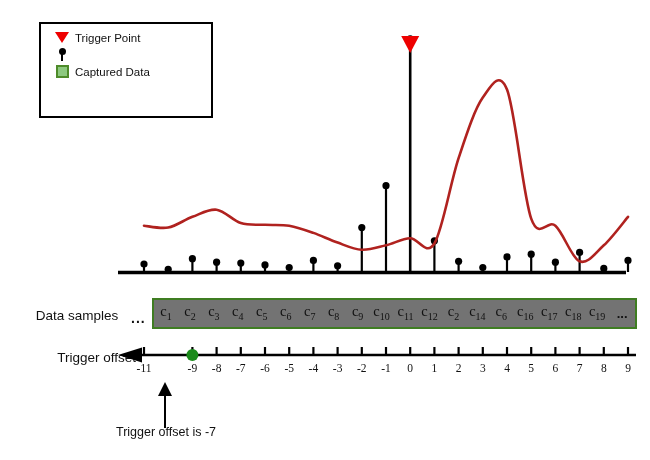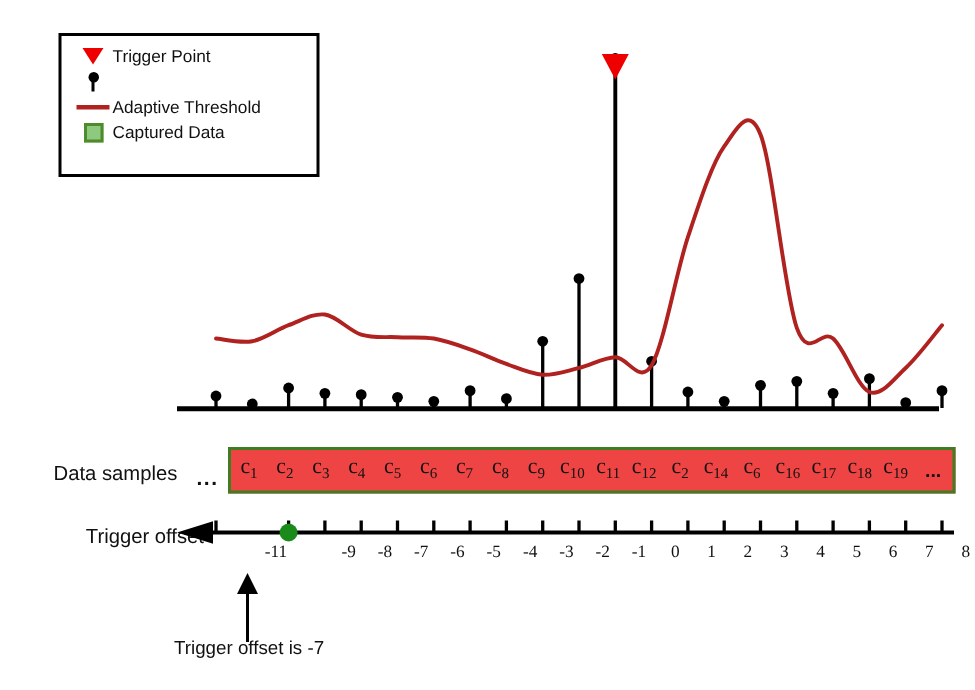--- a/index.html
+++ b/index.html
@@ -37,40 +37,40 @@
   .plot{position:absolute;left:0;top:0;width:650px;height:292px;}
 
   
   .samples-label{
     position:absolute;left:18px;top:308px;width:118px;
     text-align:center;font-size:13.5px;white-space:nowrap;
   }
   .ellipsis-left{position:absolute;left:131px;top:310px;font-size:14px;font-weight:bold;letter-spacing:1px;}
   .band{
     position:absolute;left:152px;top:298px;width:485px;height:31px;
-    background:#ef4444;border:2px solid #3f7d22;box-sizing:border-box;
+    background:#737373;border:2px solid #3f7d22;box-sizing:border-box;
     display:flex;align-items:center;
   }
   .cell{
     flex:1 1 0;text-align:center;font-size:14.5px;line-height:15px;
     font-family:"Liberation Serif", serif;white-space:nowrap;
   }
   .cell sub{font-size:10px;}
   .cell.dots{font-family:"Liberation Sans",sans-serif;font-weight:bold;font-size:13px;flex:0 0 26px;}
 
   
   .offset-label{
     position:absolute;left:8px;top:350px;width:128px;
     text-align:right;font-size:13.5px;white-space:nowrap;
   }
   .axis{position:absolute;left:0;top:334px;width:650px;height:46px;}
   .tick-labels{position:absolute;left:0;top:362px;width:650px;height:18px;}
   .tick-num{
     position:absolute;font-size:11.5px;font-family:"Liberation Serif", serif;
-    transform:translateX(-50%);white-space:nowrap;margin-left:40px;
+    transform:translateX(-50%);white-space:nowrap;
   }
 
   
   .note{
     position:absolute;left:116px;top:425px;font-size:12.5px;white-space:nowrap;
   }
   .note-arrow{position:absolute;left:150px;top:382px;width:30px;height:46px;}
 </style>
 </head>
 <body>
@@ -84,26 +84,20 @@
         </span>
       <span class="legend-label">Trigger Point</span>
     </div>
     <div class="legend-row">
       <span class="legend-sym">
         <span class="lollipop">
             <span class="head"></span>
             <span class="stem"></span>
           </span>
       </span>
-    </div>
-    <div class="legend-row">
-      <span class="legend-sym">
-          <span class="dash"></span>
-        </span>
-      <span class="legend-label">Adaptive Threshold</span>
     </div>
     <div class="legend-row">
       <span class="legend-sym">
           <span class="green-sq"></span>
         </span>
       <span class="legend-label">Captured Data</span>
     </div>
   </div>
 
   <svg class="plot" viewBox="0 0 650 292">

